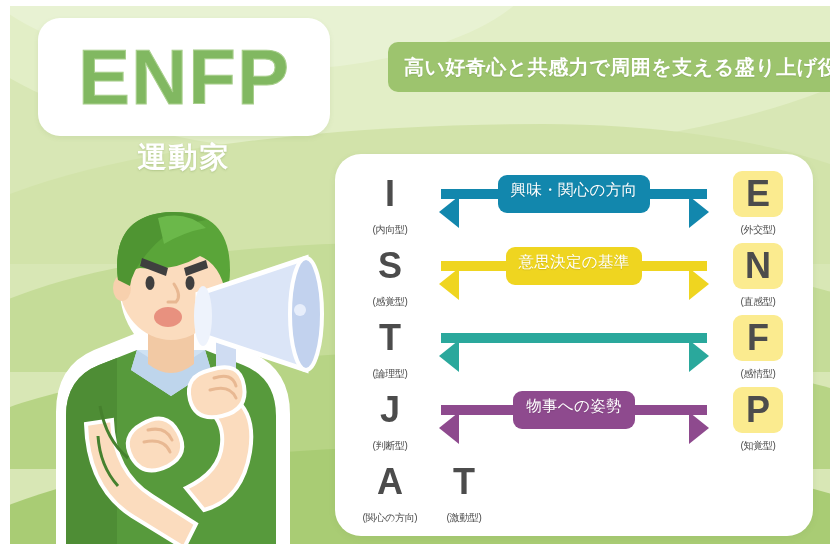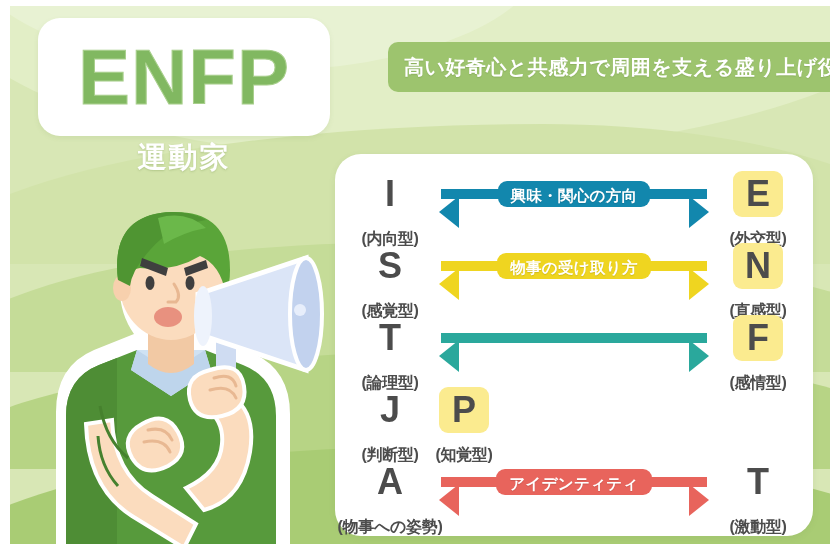--- a/index.html
+++ b/index.html
@@ -87,42 +87,42 @@
 
   
   .side{width:74px;flex:0 0 74px;display:flex;flex-direction:column;align-items:center;}
   .letterbox{
     width:50px;height:46px;border-radius:9px;
     display:flex;align-items:center;justify-content:center;
   }
   .letterbox.hl{background:#fbeb8f;}
   .letter{font-size:36px;font-weight:bold;color:#4c4c4c;line-height:1;}
   .sidelabel{
-    font-size:16px;color:#4c4c4c;font-weight:bold;
-    margin-top:12px;white-space:nowrap;letter-spacing:-.3px;
+    font-size:10px;color:#4c4c4c;font-weight:normal;
+    margin-top:6px;white-space:nowrap;letter-spacing:-.3px;
   }
 
   
   .axis{
     flex:1 1 auto;position:relative;height:46px;
     display:flex;align-items:center;justify-content:center;
   }
   .bar{
     position:absolute;left:14px;right:14px;top:18px;height:10px;
   }
   .head{
     position:absolute;top:7px;width:0;height:0;
     border-top:16px solid transparent;border-bottom:16px solid transparent;
   }
   .head.l{left:-2px;}
   .head.r{right:-2px;}
   .axis-pill{
     position:relative;z-index:2;
-    padding:5px 13px 0;border-radius:9px;
-    color:#ffffff;font-size:15.5px;font-weight:bold;letter-spacing:.3px;
+    padding:5px 13px 12px;border-radius:9px;
+    color:#ffffff;font-size:15.5px;font-weight:normal;letter-spacing:.3px;
     white-space:nowrap;
     text-shadow:0 1px 1px rgba(0,0,0,.13);
   }
 </style>
 </head>
 <body>
 
 <div id="stage">
   <div class="art">
 
@@ -234,21 +234,21 @@
             <div class="letterbox" style="background: transparent;">
               <span class="letter">S</span>
             </div>
             <span class="sidelabel">(感覚型)</span>
           </div>
           <div class="axis">
             <div class="bar" style="background: rgb(239, 213, 32);">
               <span class="head l" style="border-right: 20px solid rgb(239, 213, 32);"></span>
               <span class="head r" style="border-left: 20px solid rgb(239, 213, 32);"></span>
             </div>
-            <span class="axis-pill" style="background: rgb(239, 213, 32);">物事の受け取り方</span>
+            <span class="axis-pill" style="background: rgb(239, 213, 32);">意思決定の基準</span>
           </div>
           <div class="side">
             <div class="letterbox hl" style="background: rgb(251, 235, 143);">
               <span class="letter">N</span>
             </div>
             <span class="sidelabel">(直感型)</span>
           </div>
         </div>
 
         <div class="row">
@@ -272,41 +272,41 @@
           </div>
         </div>
 
         <div class="row">
           <div class="side">
             <div class="letterbox" style="background: transparent;">
               <span class="letter">J</span>
             </div>
             <span class="sidelabel">(判断型)</span>
           </div>
+          <div class="axis">
+            <div class="bar" style="background: rgb(142, 74, 142);">
+              <span class="head l" style="border-right: 20px solid rgb(142, 74, 142);"></span>
+              <span class="head r" style="border-left: 20px solid rgb(142, 74, 142);"></span>
+            </div>
+            <span class="axis-pill" style="background: rgb(142, 74, 142);">物事への姿勢</span>
+          </div>
           <div class="side">
             <div class="letterbox hl" style="background: rgb(251, 235, 143);">
               <span class="letter">P</span>
             </div>
             <span class="sidelabel">(知覚型)</span>
           </div>
         </div>
 
         <div class="row">
           <div class="side">
             <div class="letterbox" style="background: transparent;">
               <span class="letter">A</span>
             </div>
-            <span class="sidelabel">(物事への姿勢)</span>
-          </div>
-          <div class="axis">
-            <div class="bar" style="background: rgb(232, 100, 92);">
-              <span class="head l" style="border-right: 20px solid rgb(232, 100, 92);"></span>
-              <span class="head r" style="border-left: 20px solid rgb(232, 100, 92);"></span>
-            </div>
-            <span class="axis-pill" style="background: rgb(232, 100, 92);">アイデンティティ</span>
+            <span class="sidelabel">(関心の方向)</span>
           </div>
           <div class="side">
             <div class="letterbox" style="background: transparent;">
               <span class="letter">T</span>
             </div>
             <span class="sidelabel">(激動型)</span>
           </div>
         </div>
 
       </div>

